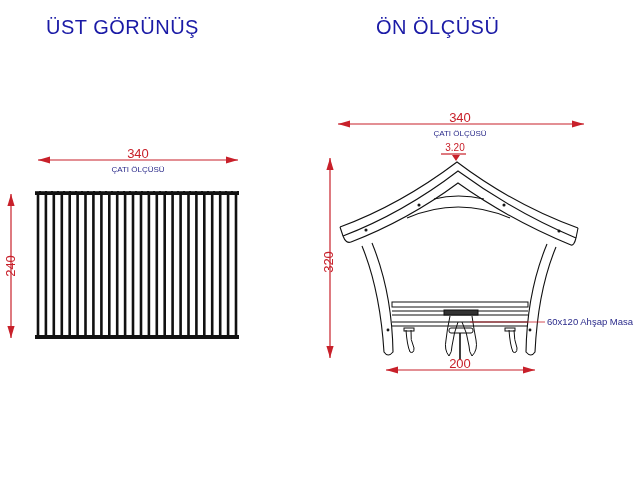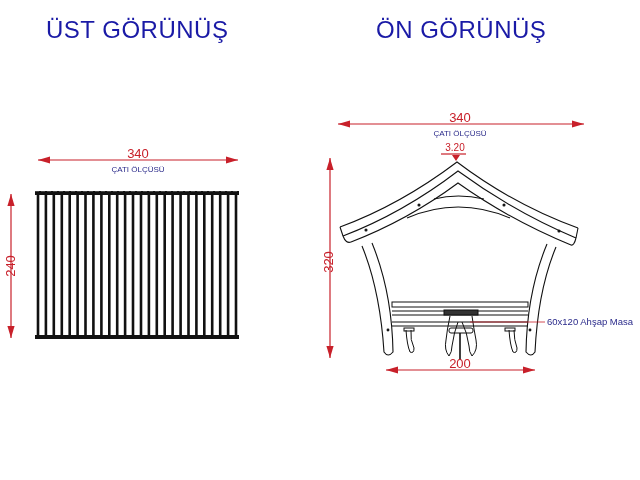--- a/index.html
+++ b/index.html
@@ -1,29 +1,29 @@
 <!DOCTYPE html>
 <html><head>
   <meta charset="utf-8">
   <style>
     html, body { margin: 0; padding: 0; background: #ffffff; }
     body { width: 640px; height: 480px; position: relative; overflow: hidden; font-family: "Liberation Sans", sans-serif; }
-    .title { position: absolute; color: #1a1aa6; font-size: 24px; font-family: "Liberation Sans", sans-serif; letter-spacing: 0.5px; white-space: nowrap; }
+    .title { position: absolute; color: #1a1aa6; font-size: 20px; font-family: "Liberation Sans", sans-serif; letter-spacing: 0.5px; white-space: nowrap; }
     #title-top { left: 46px; top: 16px; }
     #title-front { left: 376px; top: 16px; }
     svg { position: absolute; left: 0; top: 0; }
     .dim-text { font-family: "Liberation Sans", sans-serif; fill: #c8202a; font-size: 13px; }
     .sub-text { font-family: "Liberation Sans", sans-serif; fill: #2a2a8a; font-size: 8px; }
     .note-text { font-family: "Liberation Sans", sans-serif; fill: #2a2a8a; font-size: 9.5px; }
   </style>
 </head>
 <body>
 
 <div class="title" id="title-top">ÜST GÖRÜNÜŞ</div>
-<div class="title" id="title-front">ÖN GÖRÜNÜŞ</div>
+<div class="title" id="title-front">ÖN ÖLÇÜSÜ</div>
 
 <svg width="640" height="480" viewBox="0 0 640 480">
   <defs>
     <marker id="arr" viewBox="0 0 10 6" refX="10" refY="3" markerWidth="10" markerHeight="6" orient="auto-start-reverse">
       <path d="M0,0 L10,3 L0,6 z" fill="#c8202a"></path>
     </marker>
   </defs>
 
   <g>
 

